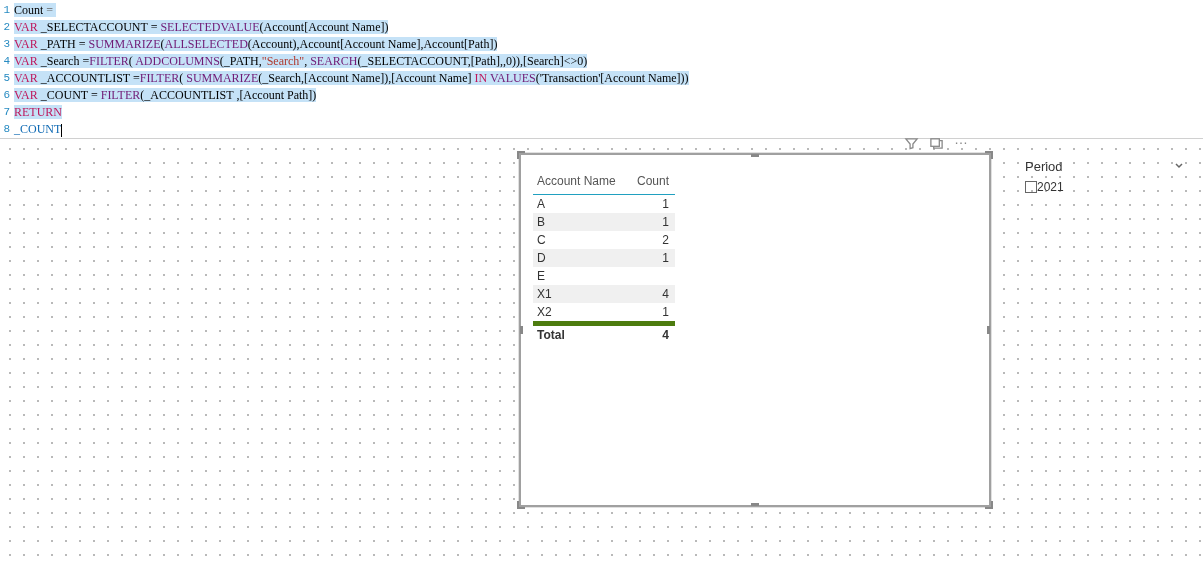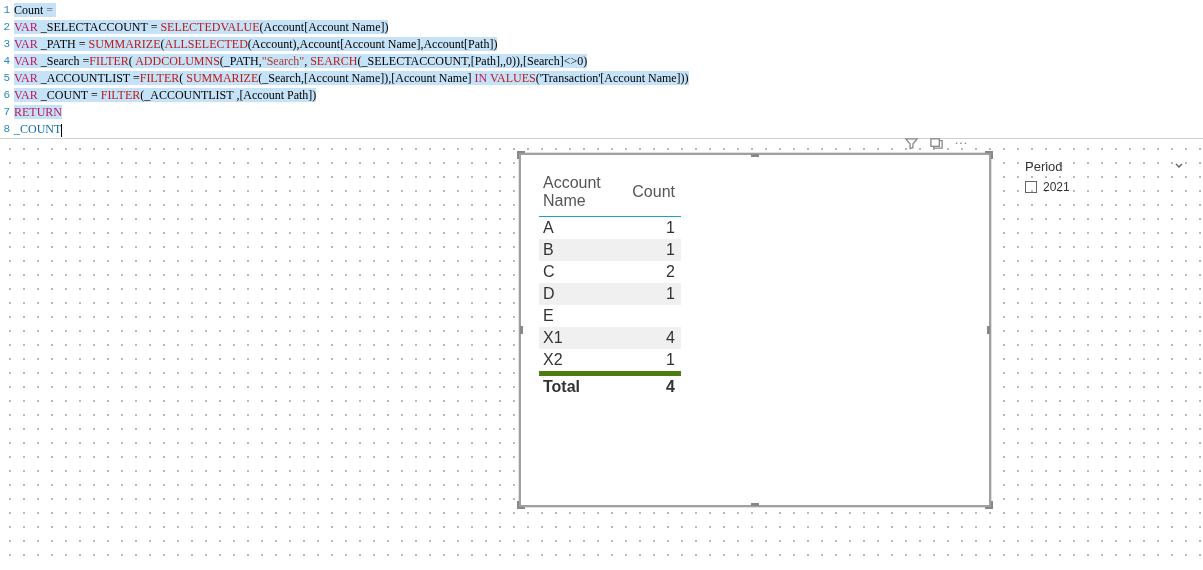--- a/index.html
+++ b/index.html
@@ -6,21 +6,21 @@
   html, body { margin: 0; padding: 0; font-family: "Segoe UI", Arial, sans-serif; background: #fff; width: 1203px; }
 
   
   .formula-bar { border-bottom: 1px solid #d0d0d0; padding: 2px 0 0 0; font-family: Consolas, "Courier New", monospace; font-size: 12px; color: #333; }
   .code-line { display: flex; align-items: flex-start; line-height: 17px; height: 17px; white-space: pre; }
   .line-no { width: 14px; text-align: right; color: #288bc2; padding-right: 4px; font-size: 11px; flex-shrink: 0; }
   .code-content { flex: 1; font-family: Liberation Serif, serif; }
   .sel { background: #c5e2f7; }
   .tok-id { color: #000; }
   .tok-kw { color: #be185d; } 
-  .tok-fn { color: #b91c1c; } 
+  .tok-fn { color: #701a75; } 
   .tok-str { color: #b03a2e; } 
   .tok-num { color: #000; }
   .tok-op { color: #666; }
   .tok-plain { color: #000; }
   .cursor-line::after { content: ""; display: inline-block; width: 1px; height: 13px; background: #000; vertical-align: middle; margin-left: 0; }
   .no-sel { color: #0f6ab4; }
 
   
   .canvas {
     position: relative;
@@ -53,35 +53,35 @@
   .c-tr { top: -4px; right: -4px; border-left: none; border-bottom: none; }
   .c-bl { bottom: -4px; left: -4px; border-right: none; border-top: none; }
   .c-br { bottom: -4px; right: -4px; border-left: none; border-top: none; }
 
   
   .visual-icons { position: absolute; left: 904px; top: -3px; display: flex; gap: 10px; color: #8a8a8a; }
   .visual-icons svg { width: 15px; height: 15px; }
   .dots { letter-spacing: 2px; font-size: 14px; line-height: 10px; color: #888; margin-top: -2px; }
 
   
-  .data-table { margin: 15px 0 0 18px; width: 142px; border-collapse: collapse; font-size: 16px; color: #333; }
+  .data-table { margin: 15px 0 0 12px; width: 142px; border-collapse: collapse; font-size: 12px; color: #333; }
   .data-table th { text-align: left; font-weight: normal; padding: 4px 6px 6px 0; color: #555; border-bottom: 1px solid #20a0c0; }
   .data-table th.num { text-align: right; }
   .data-table td { padding: 2px 6px 2px 0; }
   .data-table td.num { text-align: right; }
   .data-table tr.alt td { background: #f0f0f0; }
   .data-table tr.total td { font-weight: bold; border-top: 5px solid #4d7c0f; }
   .data-table td:first-child, .data-table th:first-child { padding-left: 4px; }
 
   
   .slicer { position: absolute; left: 1025px; top: 20px; width: 160px; font-size: 13px; color: #333; }
   .slicer-header { display: flex; align-items: center; justify-content: space-between; padding-bottom: 4px; }
   .slicer-title { font-size: 13px; }
   .chevron { color: #666; }
-  .slicer-item { display: flex; align-items: center; gap: 6px; font-size: 12px; padding: 2px 0; }
+  .slicer-item { display: flex; align-items: center; font-size: 12px; padding: 2px 0; }
   .chk { width: 12px; height: 12px; border: 1px solid #666; display: inline-block; }
   .chk.filled { background: #000; }
 </style>
 </head>
 <body>
 
 <div class="formula-bar" id="formula-bar">
     <div class="code-line"><div class="line-no">1</div><div class="code-content"><span class="tok-id sel">Count</span><span class="tok-plain sel"> </span><span class="tok-op sel">=</span><span class="tok-plain sel"> </span></div></div>
     <div class="code-line"><div class="line-no">2</div><div class="code-content"><span class="tok-kw sel">VAR</span><span class="tok-plain sel"> </span><span class="tok-id sel">_SELECTACCOUNT</span><span class="tok-plain sel"> = </span><span class="tok-fn sel">SELECTEDVALUE</span><span class="tok-plain sel">(Account[Account Name])</span></div></div>
     <div class="code-line"><div class="line-no">3</div><div class="code-content"><span class="tok-kw sel">VAR</span><span class="tok-plain sel"> </span><span class="tok-id sel">_PATH</span><span class="tok-plain sel"> = </span><span class="tok-fn sel">SUMMARIZE</span><span class="tok-plain sel">(</span><span class="tok-fn sel">ALLSELECTED</span><span class="tok-plain sel">(Account),Account[Account Name],Account[Path])</span></div></div>

